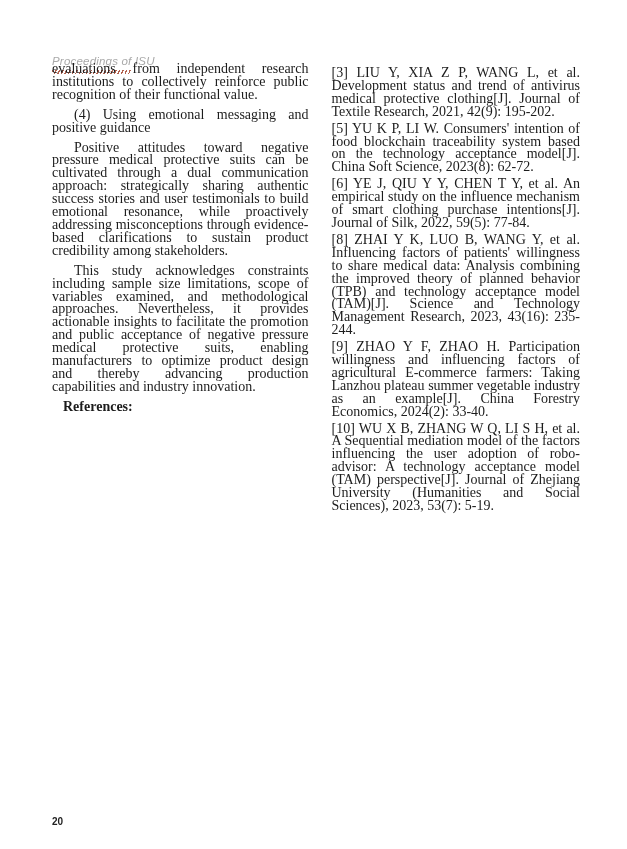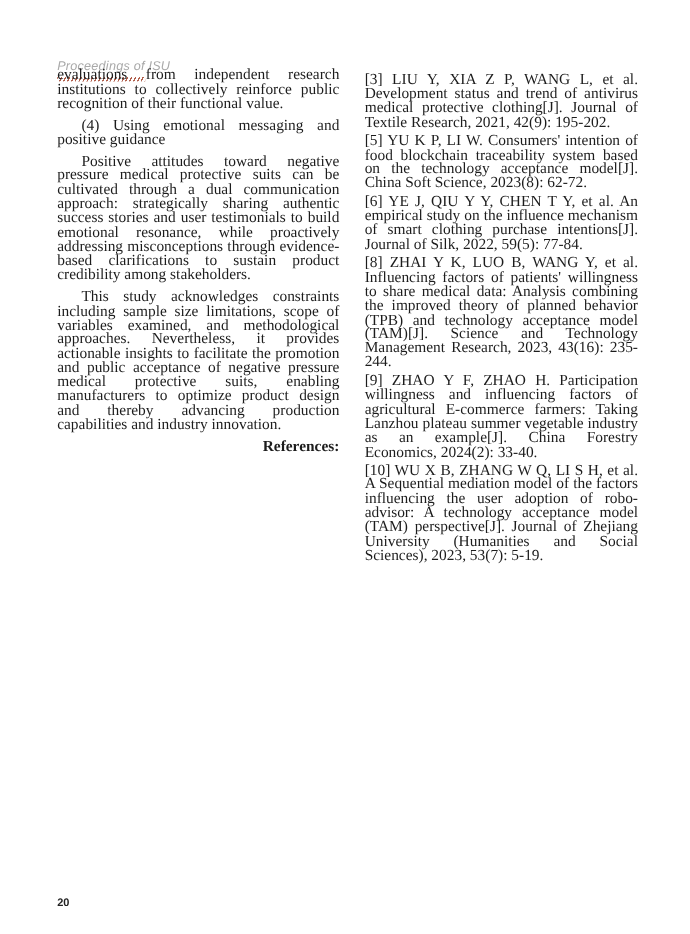--- a/index.html
+++ b/index.html
@@ -48,21 +48,21 @@
     font-size: 14px;
     line-height: 12.9px;
     text-align: justify;
   }
   .col p { margin: 0 0 7px 0; }
   .col p.indent { text-indent: 22px; }
   .subheading { text-indent: 22px; margin: 0 0 7px 0; }
   .refs-heading {
     font-weight: bold;
     margin: 1px 0 3px 0 !important;
-    text-align: right;
+    text-align: left;
     padding-left: 11px;
   }
   .ref { margin: 4px !important; }
   .page-number {
     position: absolute;
     left: 52px;
     top: 816px;
     font-family: "Liberation Sans", sans-serif;
     font-weight: bold;
     font-size: 10px;

